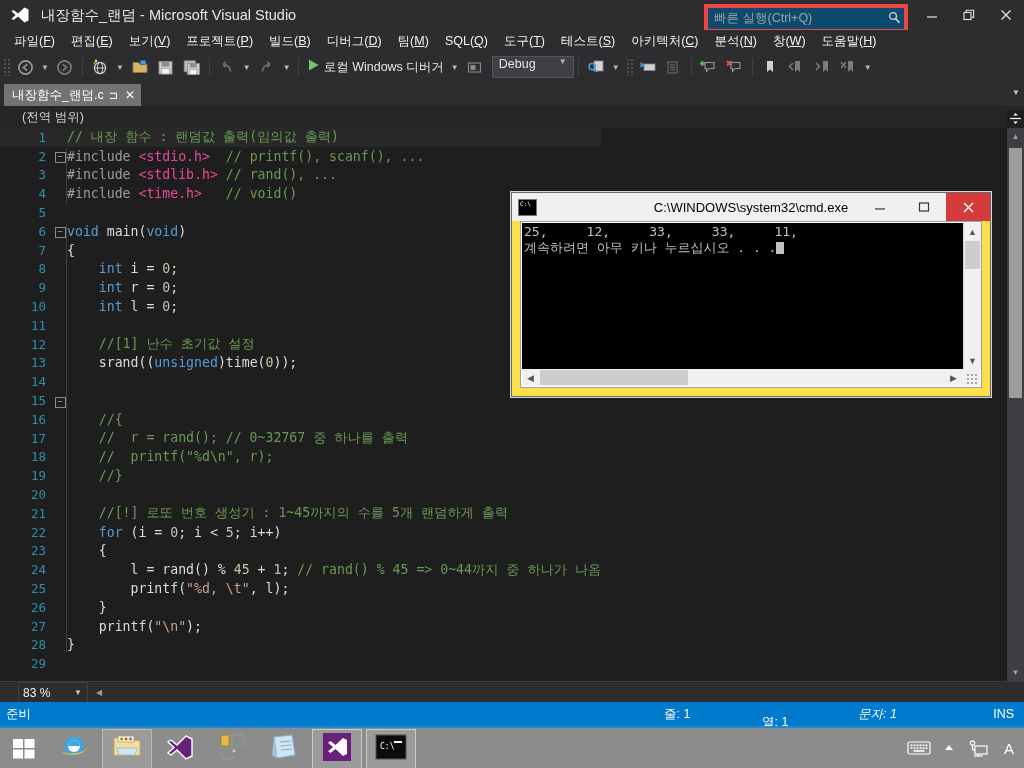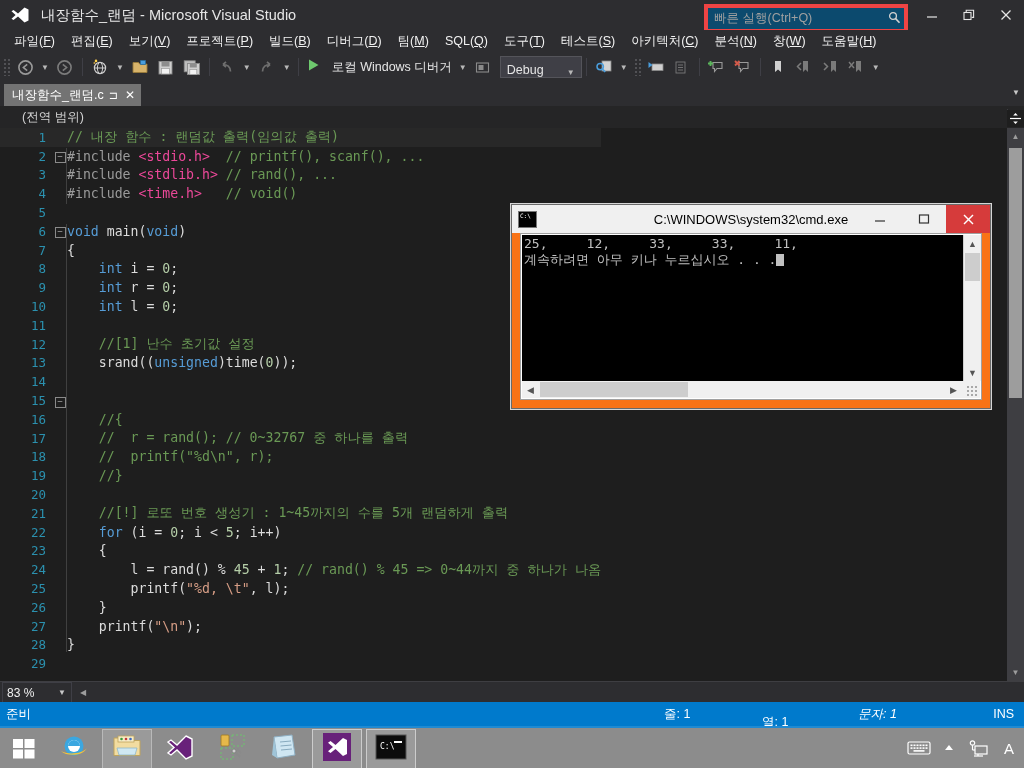--- a/index.html
+++ b/index.html
@@ -42,25 +42,25 @@
   .toolbar {
     position:absolute; left:0; top:52px; width:1024px; height:30px;
     background:#2d2d30; display:flex; align-items:center;
   }
   .tb-grip { width:9px; height:18px; margin-left:3px;
     background-image: radial-gradient(#5a5a5e 35%, transparent 36%);
     background-size:4px 4px; opacity:.8; }
   .tb-sep { width:1px; height:18px; background:#3f3f46; margin:0 4px; }
   .tb-btn { height:24px; min-width:22px; display:flex; align-items:center; justify-content:center; padding:0 2px; }
   .tb-caret { font-size:8px; color:#b8b8b8; padding:0 3px; }
-  .tb-run { display:flex; align-items:center; gap:12px; padding:0 4px; }
+  .tb-run { display:flex; align-items:center; gap:4px; padding:0 4px; }
   .tb-run-label { color:#e6e6e6; font-size:12.5px; }
   .tb-combo {
     height:20px; min-width:74px; background:#3f3f46; border:1px solid #54545a;
-    color:#e6e6e6; font-size:12.5px; display:flex; align-items:flex-end;
+    color:#e6e6e6; font-size:12.5px; display:flex; align-items:flex-start;
     padding-left:6px; justify-content:space-between; margin-left:4px;
   }
   .tb-combo .cv { padding-right:6px; }
   .tb-combo .cc { font-size:8px; color:#b8b8b8; padding-right:6px; }
 
   
   .tabstrip { position:absolute; left:0; top:84px; width:1024px; height:22px; background:#2d2d30; }
   .tab {
     position:absolute; left:4px; top:0; height:22px; background:#737373;
     display:flex; align-items:center; padding:0 6px 0 8px; gap:5px;
@@ -116,40 +116,40 @@
   .ed-scroll .thumb { position:absolute; left:2px; top:20px; width:13px; height:250px; background:#9d9d9d; }
   .ed-splitter { position:absolute; right:0; top:110px; width:17px; height:17px; background:#1e1e1e;
     display:flex; align-items:center; justify-content:center; color:#fff; font-size:11px; }
 
   
   .zoombar {
     position:absolute; left:0; top:681px; width:1024px; height:21px;
     background:#2d2d30; border-top:1px solid #3e3e42; display:flex; align-items:center;
   }
   .zoomcombo { width:68px; height:19px; background:#2d2d30; border:1px solid #3f3f46;
-    display:flex; align-items:center; justify-content:space-between; margin-left:2px; }
+    display:flex; align-items:center; justify-content:space-between; margin-left:18px; }
   .zoomcombo .zv { font-size:12px; color:#f1f1f1; padding-left:4px; }
   .zoomcombo .zc { font-size:8px; color:#c8c8c8; padding-right:5px; }
   .hscroll-left { margin-left:8px; color:#9d9d9d; font-size:8px; }
 
   
   .statusbar {
     position:absolute; left:0; top:702px; width:1024px; height:24px;
     background:#007acc; color:#fff; display:flex; align-items:center; font-size:12.5px;
   }
   .statusbar .st-ready { padding-left:6px; }
   .st-line { position:absolute; left:664px; }
   .st-col  { position:absolute; left:762px;margin-top:16px; }
   .st-char { position:absolute; left:858px;font-style:italic; }
   .st-ins  { position:absolute; right:10px; }
 
   
   .console {
-    position:absolute; left:511px; top:204px; width:478px; height:203px;
-    background:#f97316; border:1px solid #6a6a6a;
+    position:absolute; left:511px; top:192px; width:478px; height:203px;
+    background:#fde047; border:1px solid #6a6a6a;
     box-shadow:0 0 0 1px #d6d6d6;
   }
   .console-title { height:28px; display:flex; align-items:center; position:relative; background:#f0f0f0; }
   .console-icon { width:17px; height:15px; margin-left:6px; background:#000; border:1px solid #777;
     display:flex; align-items:flex-start; justify-content:flex-start; }
   .console-icon span { color:#fff; font-size:6px; font-family:"DejaVu Sans Mono", monospace; line-height:7px; padding-left:1px; }
   .console-title-text { position:absolute; left:0; right:0; text-align:center; font-size:13px; color:#000; }
   .console-btns { position:absolute; right:0; top:0; display:flex; height:28px; }
   .cbtn { width:44px; height:28px; display:flex; align-items:center; justify-content:center; color:#000; }
   .cbtn.close { background:#d63b3b; }

